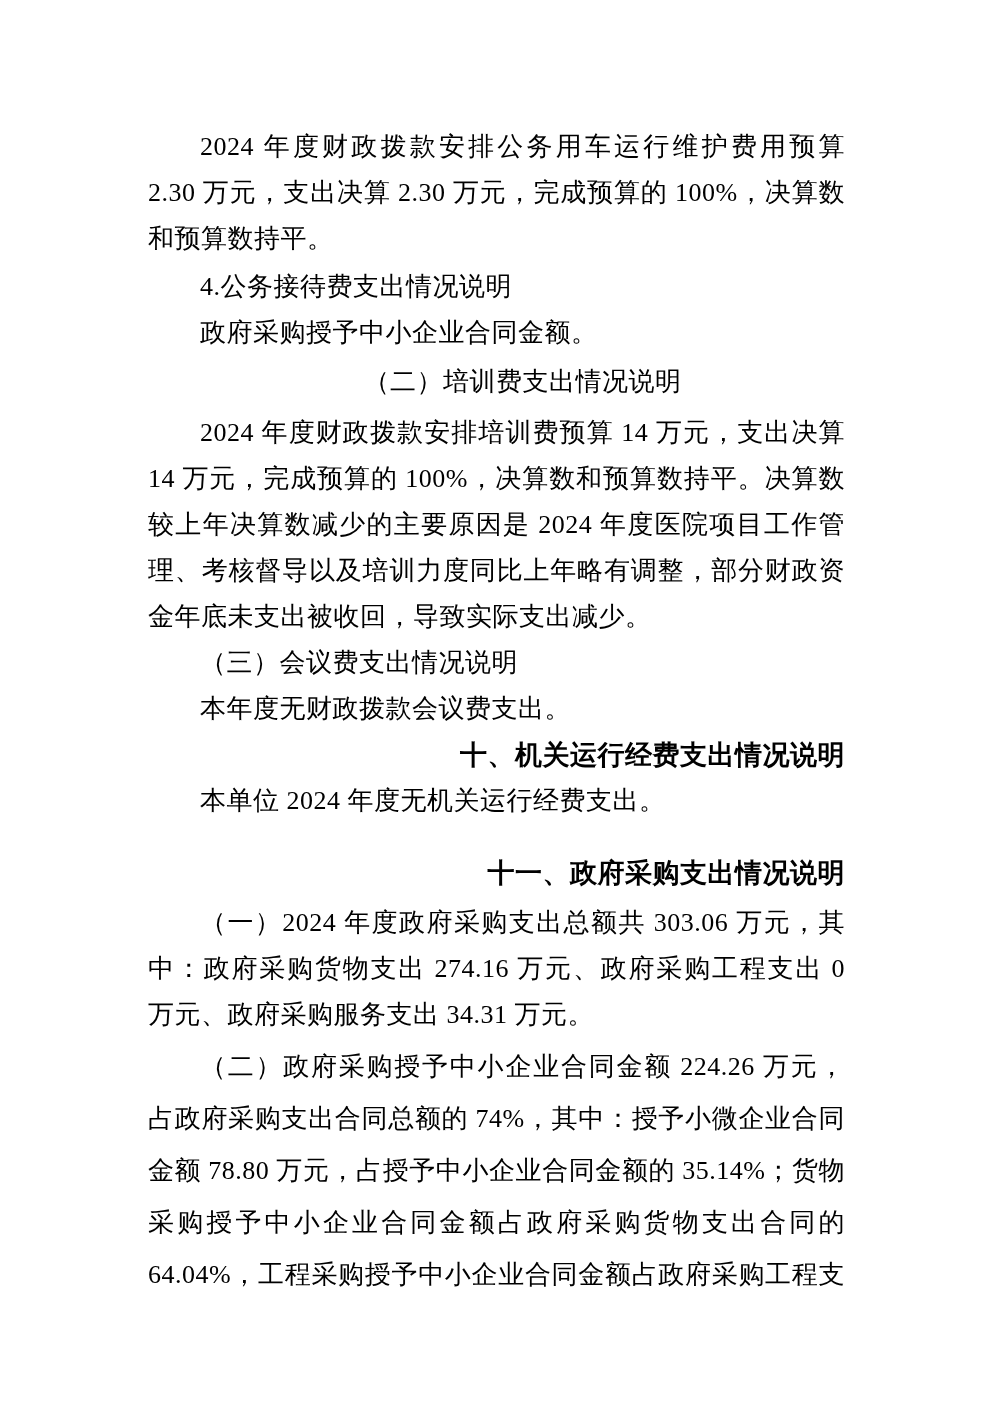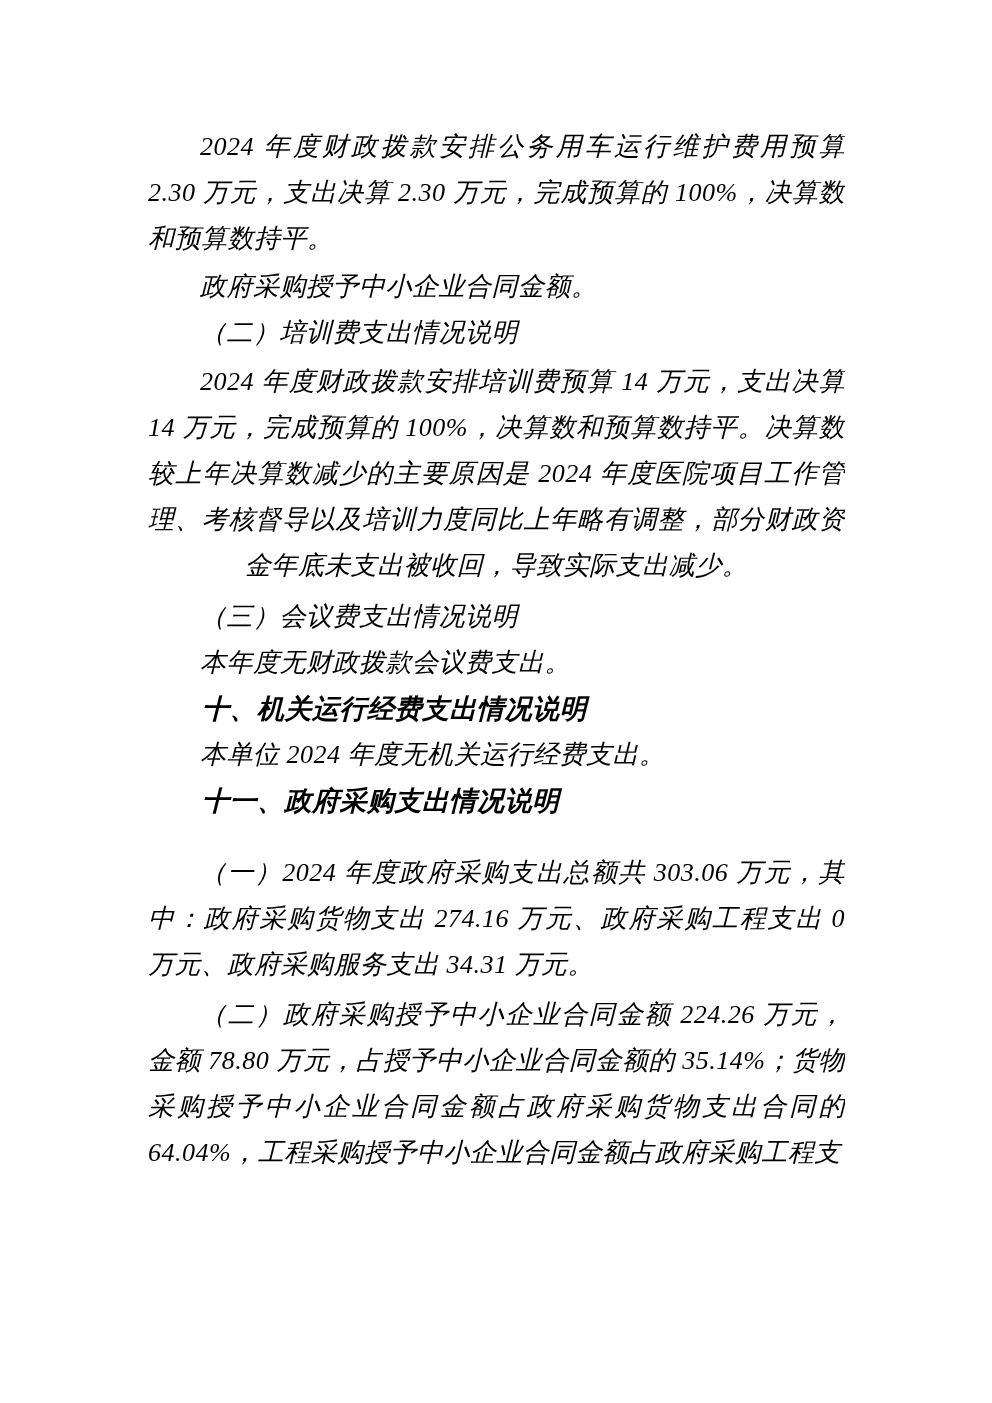--- a/index.html
+++ b/index.html
@@ -16,38 +16,39 @@
     overflow: hidden;
     color: #000000;
     font-family: "Liberation Serif", "DejaVu Serif", serif;
   }
   .content {
     position: absolute;
     left: 148px;
     top: 124px;
     width: 697px;
   }
-  .para { margin: 0; padding: 0; font-style: italic; }
+  .para { margin: 0; padding: 0; }
   .line {
     height: 46px;
     line-height: 46px;
     font-size: 26px;
     overflow: hidden;
     letter-spacing: 0.5px;
     white-space: pre-wrap;
   }
   .line.first { text-indent: 2em; }
   .line.fill {
     text-align: justify;
     text-align-last: justify;
   }
   .para.heading .line {
     font-family: "Liberation Sans", "DejaVu Sans", sans-serif;
     font-weight: bold;
     font-size: 27px;
+    text-align: right;
   }
   
   .para:nth-child(2)  { margin-top: 2px; }
   .para:nth-child(4)  { margin-top: 3px; text-align: center; }
   .para:nth-child(5)  { margin-top: 5px; }
   .para:nth-child(10) { margin-top: 26px; }
   .para:nth-child(11) { margin-top: 4px; }
   .para:nth-child(12) { margin-top: 3px; }
   .para:nth-child(12) .line { height: 52px; line-height: 52px; }
   
@@ -58,20 +59,23 @@
 </style>
 </head>
 <body>
 
 <div class="page">
   <div class="content" id="content">
       <div class="para body">
         <div class="line first fill">2024 年度财政拨款安排公务用车运行维护费用预算</div>
         <div class="line fill">2.30 万元，支出决算 2.30 万元，完成预算的 100%，决算数</div>
         <div class="line">和预算数持平。</div>
+      </div>
+      <div class="para body">
+        <div class="line first">4.公务接待费支出情况说明</div>
       </div>
       <div class="para body">
         <div class="line first">政府采购授予中小企业合同金额。</div>
       </div>
       <div class="para body">
         <div class="line first">（二）培训费支出情况说明</div>
       </div>
       <div class="para body">
         <div class="line first fill">2024 年度财政拨款安排培训费预算 14 万元，支出决算</div>
         <div class="line fill">14 万元，完成预算的 100%，决算数和预算数持平。决算数</div>
@@ -94,18 +98,19 @@
       <div class="para heading">
         <div class="line first">十一、政府采购支出情况说明</div>
       </div>
       <div class="para body">
         <div class="line first fill">（一）2024 年度政府采购支出总额共 303.06 万元，其</div>
         <div class="line fill">中：政府采购货物支出 274.16 万元、政府采购工程支出 0</div>
         <div class="line">万元、政府采购服务支出 34.31 万元。</div>
       </div>
       <div class="para body">
         <div class="line first fill">（二）政府采购授予中小企业合同金额 224.26 万元，</div>
+        <div class="line fill">占政府采购支出合同总额的 74%，其中：授予小微企业合同</div>
         <div class="line fill">金额 78.80 万元，占授予中小企业合同金额的 35.14%；货物</div>
         <div class="line fill">采购授予中小企业合同金额占政府采购货物支出合同的</div>
         <div class="line">64.04%，工程采购授予中小企业合同金额占政府采购工程支</div>
       </div>
     </div>
 </div>
 
 </body></html>

